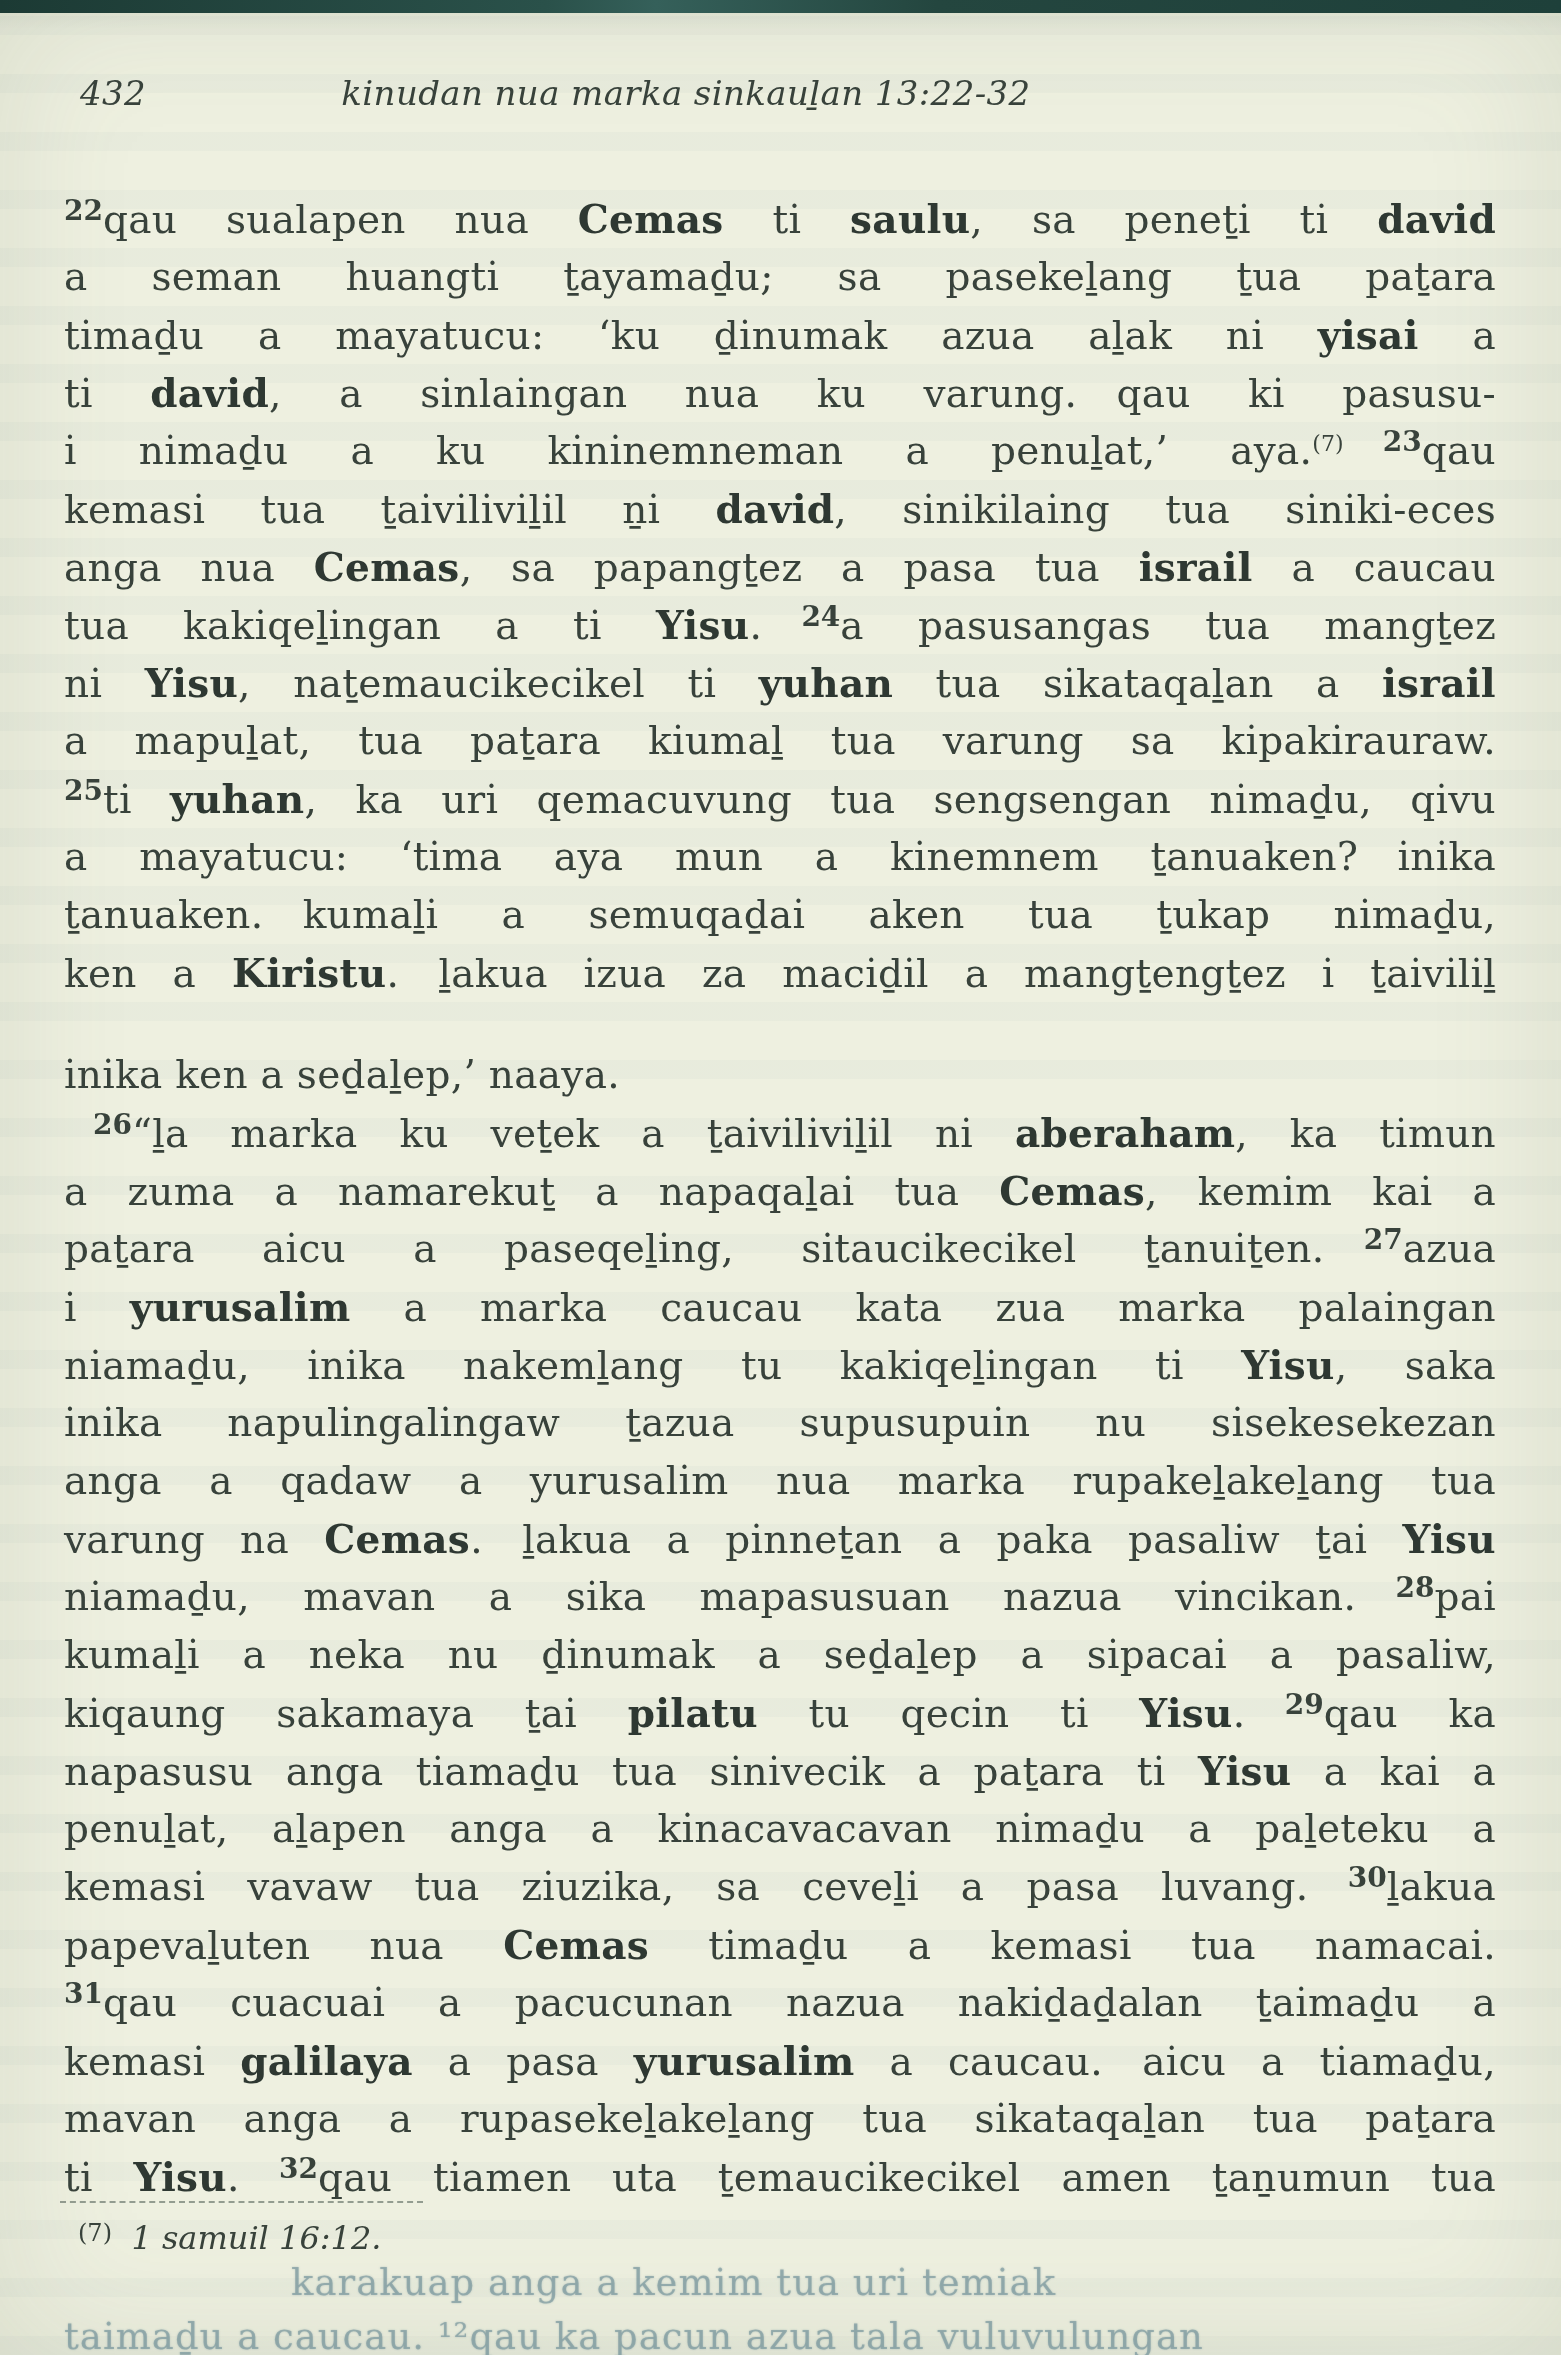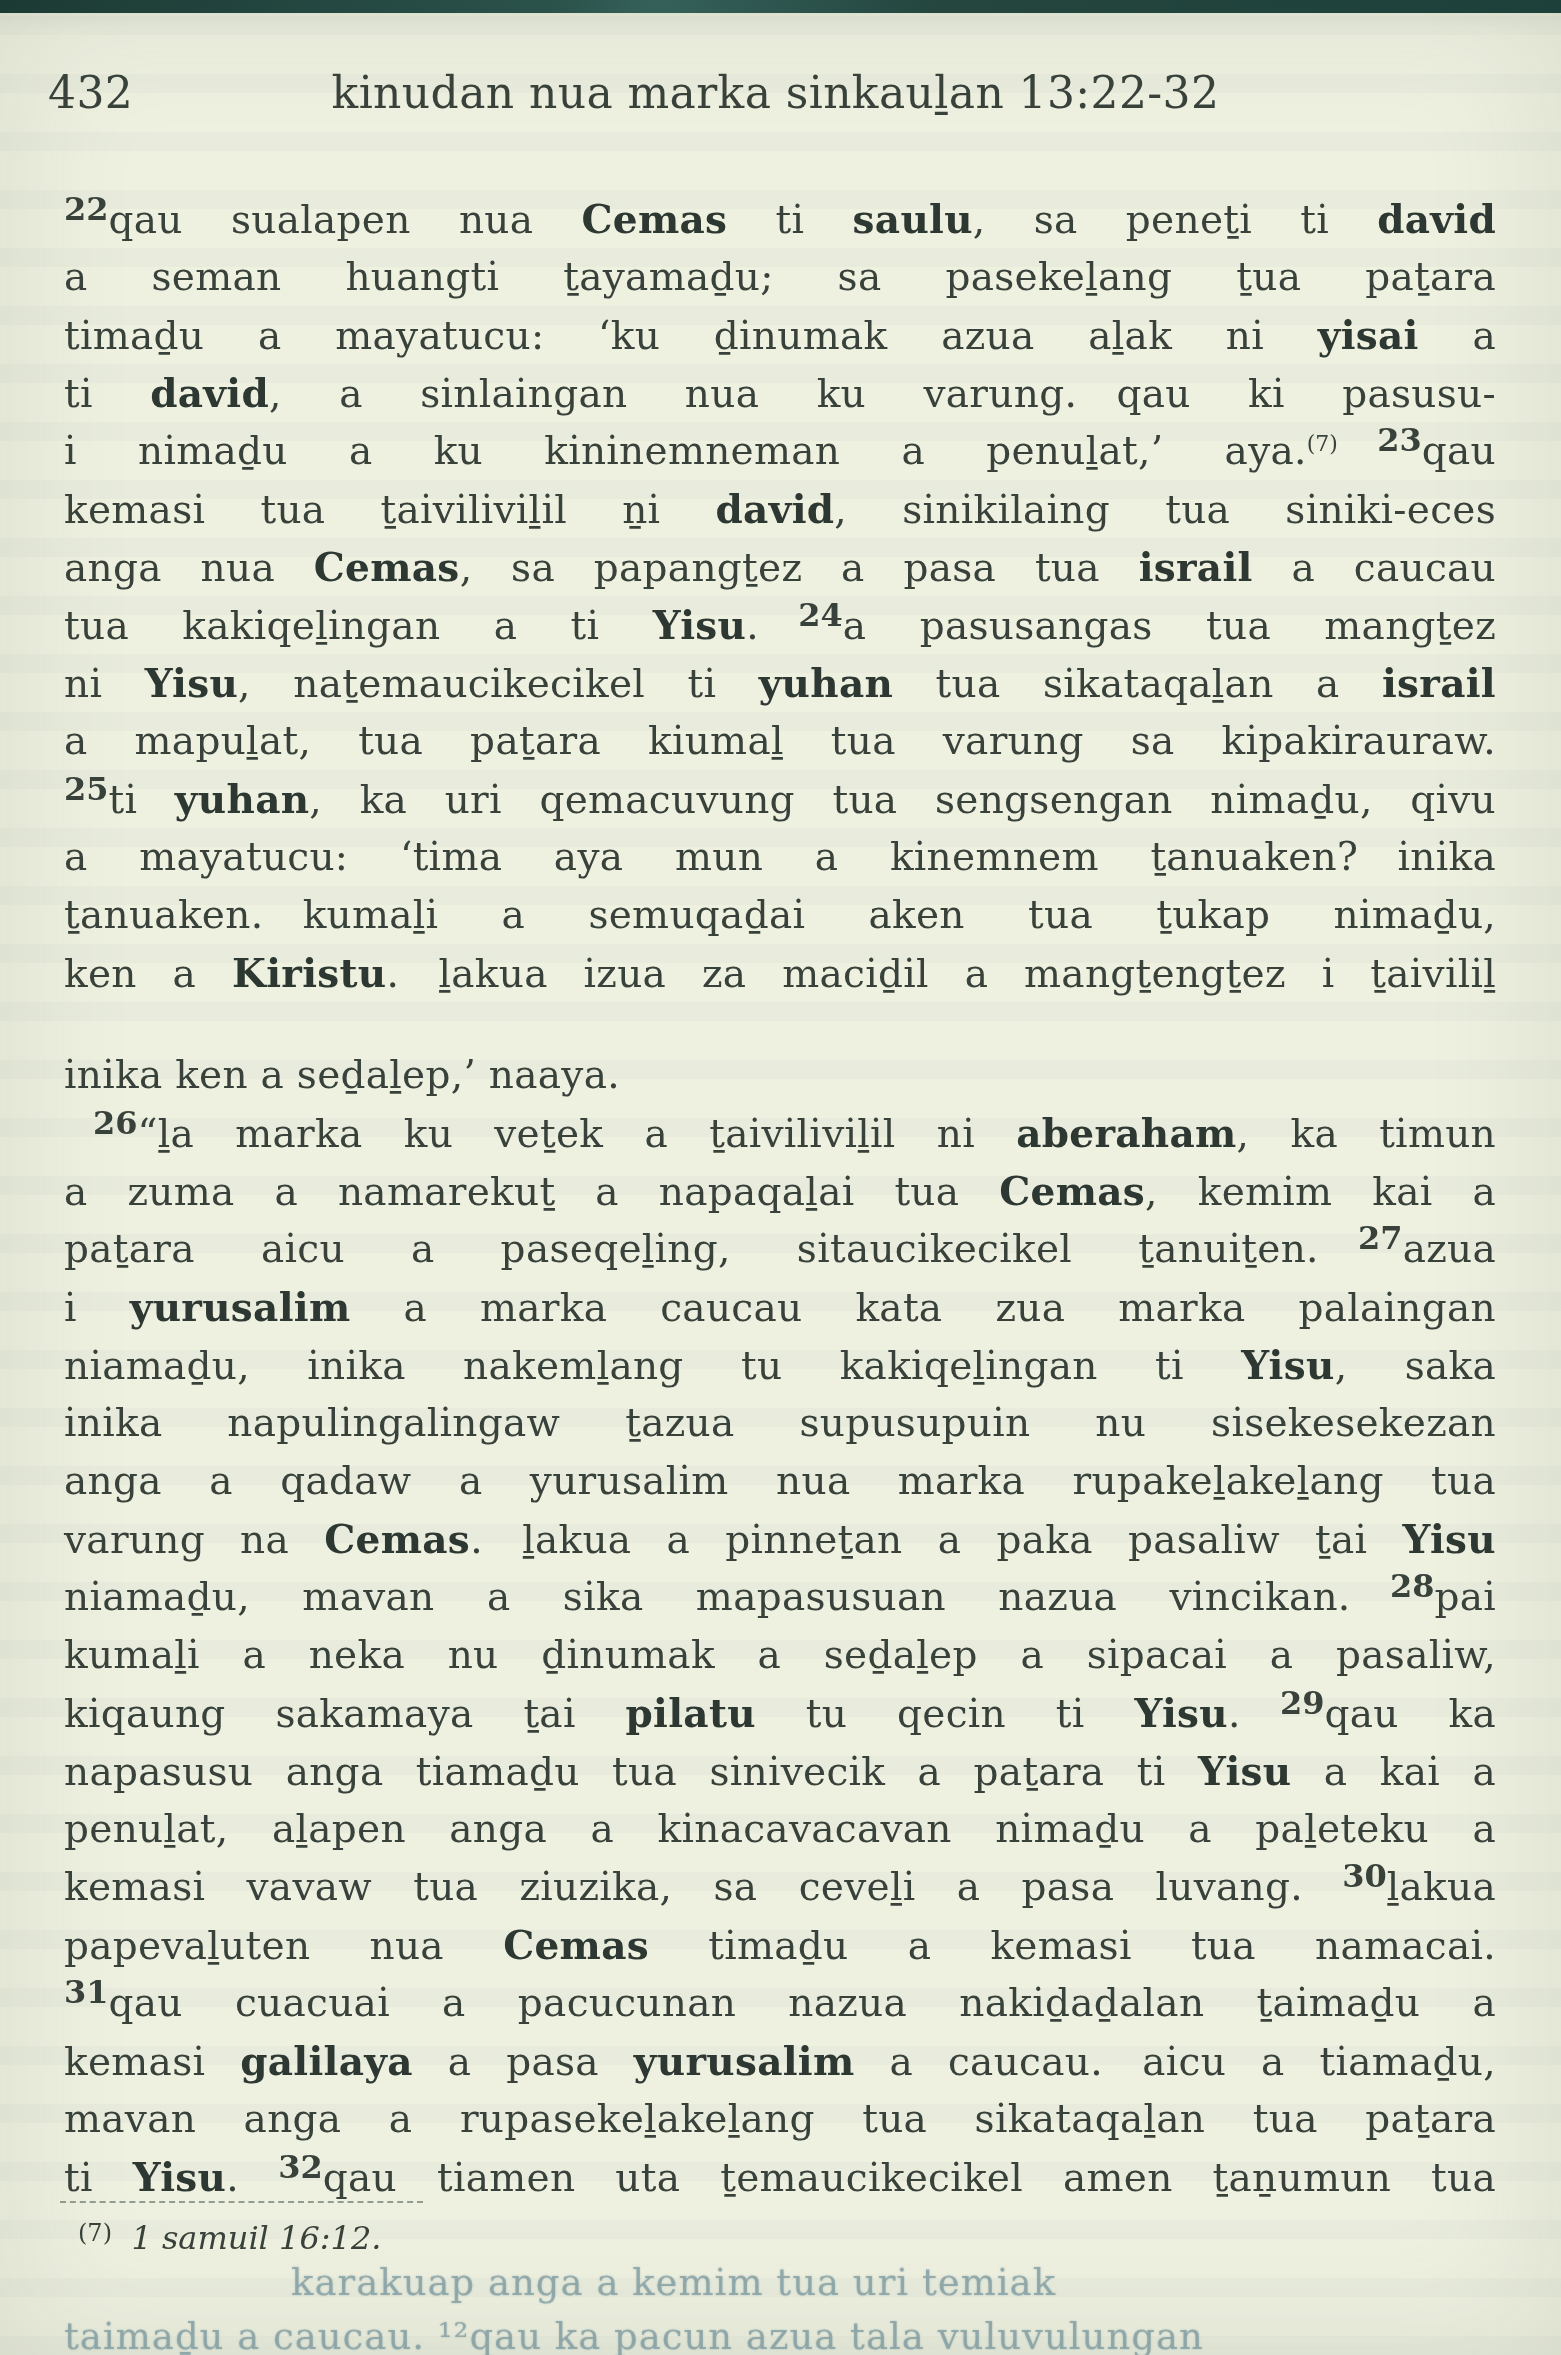--- a/index.html
+++ b/index.html
@@ -17,44 +17,45 @@
       linear-gradient(180deg, rgba(70,90,80,0.10) 0px, rgba(70,90,80,0.0) 29px),
       repeating-linear-gradient(0deg, rgba(120,150,160,0.05) 0 19.4px, rgba(120,150,160,0.0) 19.4px 58px),
       #eef0e0;
     box-shadow: inset 0 0 136px rgba(95,105,80,0.14);
   }
   .top-band{
     position:absolute;top:0;left:0;width:100%;height:12.6px;
     background:linear-gradient(90deg,#1c3a34 0%,#2a514a 35%,#35605a 42%,#24463f 60%,#1e403a 100%);
   }
   .header-row{
-    position:absolute;top:68px;left:48px;width:1432px;
-    font-size:44px;line-height:50px;
+    position:absolute;top:68px;left:80px;width:1432px;
+    font-size:34px;line-height:50px;
     letter-spacing:0.4px;
+    font-style:italic;
   }
   .page-number{display:inline-block;}
   .header-title{display:inline-block;margin-left:184px;}
   .body-text{
     position:absolute;top:190px;left:64px;width:1432px;
     font-size:39px;
     letter-spacing:0.3px;
   }
   .paragraph{margin:0;}
   .line{
     text-align:justify;
     text-align-last:justify;
     text-justify:inter-word;
     line-height:58px;height:58px;
     white-space:nowrap;
   }
   .line.no-just{text-align-last:left;margin-top:44px;}
   .line.indent{padding-left:29px;}
   .bold{font-weight:bold;color:#2e3832;}
   .verse-num{
-    font-weight:bold;font-size:32px;
+    font-weight:bold;font-size:28px;
     position:relative;top:-12.6px;
     letter-spacing:0;
   }
   .footnote-ref{
     font-size:22px;position:relative;top:-12.6px;letter-spacing:0;
   }
   .footnote-rule{
     position:absolute;top:2201px;left:60px;width:363px;height:0;
     border-top:2.9px dashed rgba(72,88,78,0.55);
   }

